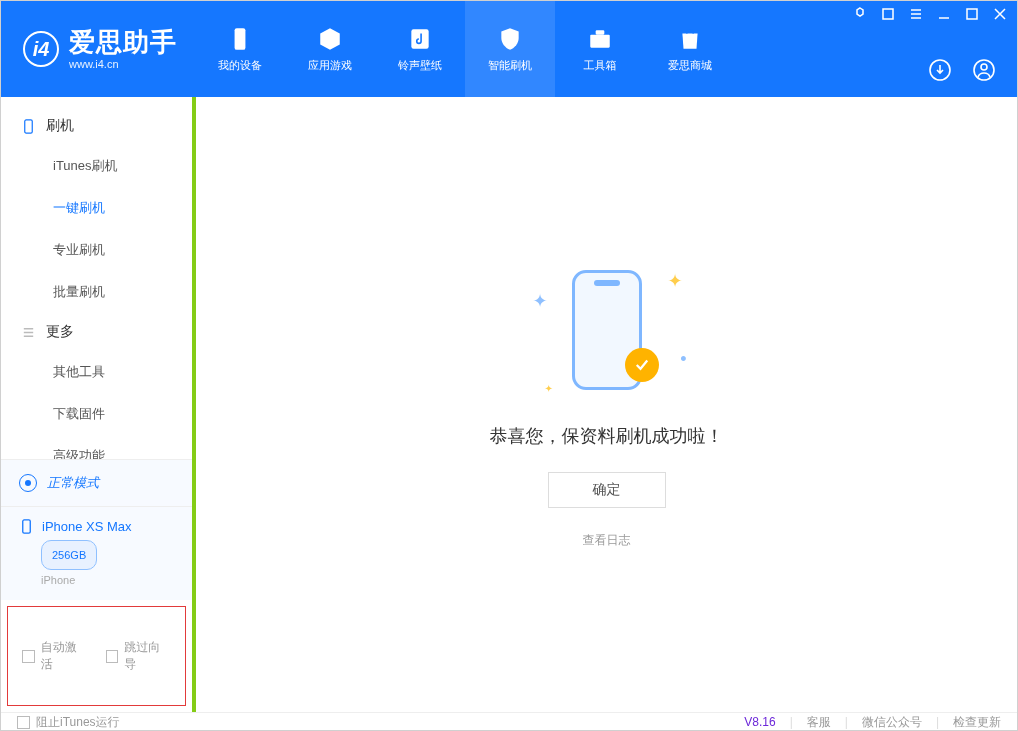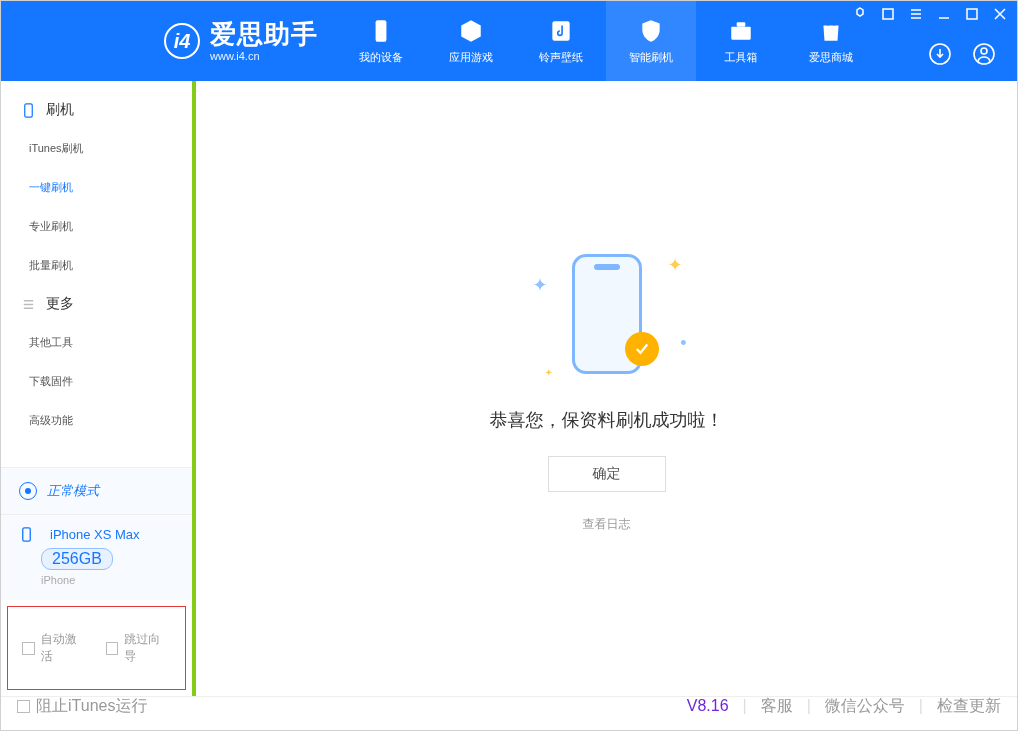--- a/index.html
+++ b/index.html
@@ -1,26 +1,25 @@
 <!DOCTYPE html>
 <html><head>
 <meta charset="utf-8">
 <style>
 * { margin: 0; padding: 0; box-sizing: border-box; font-family: "Microsoft YaHei", "PingFang SC", sans-serif; }
 body { background: #fff; width: 1018px; height: 731px; overflow: hidden; border: 1px solid #d0d0d0; }
 
 
 .topbar {
-  height: 80px;
+  height: 96px;
   background: linear-gradient(to bottom, #1577ff, #1577ff);
   display: flex;
   align-items: stretch;
   color: #fff;
   position: relative;
-  justify-content: center;
 }
 .logo-block { display: flex; align-items: center; padding: 0 18px 0 22px; gap: 10px; }
 .logo-circle {
   width: 36px; height: 36px; border: 2px solid #fff; border-radius: 50%;
   display: flex; align-items: center; justify-content: center;
   font-weight: 700; font-size: 20px; color: #fff; font-style: italic;
 }
 .logo-text { display: flex; flex-direction: column; line-height: 1.15; }
 .logo-text .cn { font-size: 26px; font-weight: 700; letter-spacing: 1px; }
 .logo-text .en { font-size: 11px; opacity: .9; }
@@ -42,52 +41,52 @@
 .user-ctrls .uc { width: 26px; height: 26px; display:flex; align-items:center; justify-content:center; cursor:pointer; }
 .user-ctrls svg { width:24px; height:24px; stroke:#fff; fill:none; stroke-width:1.6; }
 
 
 .body { display: flex; height: calc(100% - 80px - 34px); }
 
 .sidebar { width: 195px; border-right: 4px solid #84cc16; display:flex; flex-direction:column; background:#fff; }
 .sb-scroll { flex:1; overflow:auto; padding-top:10px; }
 .sb-group-title { display:flex; align-items:center; gap:10px; font-size:14px; color:#333; padding:10px 20px; font-weight:500;}
 .sb-group-title svg { width:15px; height:15px; }
-.sb-item { font-size:11px; color:#555; padding:12px 20px 12px 28px; cursor:pointer; }
+.sb-item { font-size:13px; color:#555; padding:12px 20px 12px 52px; cursor:pointer; }
 .sb-item.active { color:#1577ff; }
 
 .sb-bottom { border-top:1px solid #eee; }
 .mode-box { display:flex; align-items:center; gap:10px; padding:14px 18px; font-size:13px; color:#1577ff; background:#f7faff;font-style:italic;}
 .mode-box .ring { width:18px;height:18px;border:1.5px solid #1577ff;border-radius:50%; display:flex;align-items:center;justify-content:center;}
 .mode-box .ring::after{content:"";width:6px;height:6px;background:#1577ff;border-radius:50%;}
 .device-box { padding:12px 18px 14px; background:#f7faff; border-top:1px solid #eee;}
-.device-row1 { display:flex; align-items:center; gap:16px; color:#1577ff; font-size:13px; font-weight:500;}
+.device-row1 { display:flex; align-items:center; gap:8px; color:#1577ff; font-size:13px; font-weight:500;}
 .device-row1 svg{width:15px;height:15px;}
-.capacity-pill { display:inline-block; margin-top:6px; margin-left:22px; font-size:16px; color:#1577ff; border:1px solid #8fc0ff; background:#e8f1ff; border-radius:10px; padding:1px 10px;}
+.capacity-pill { display:inline-block; margin-top:6px; margin-left:22px; font-size:11px; color:#1577ff; border:1px solid #8fc0ff; background:#e8f1ff; border-radius:10px; padding:8px 10px;}
 .device-sub { margin-left:22px; margin-top:4px; font-size:11px; color:#aaa; }
 
-.check-row { display:flex; gap:18px; padding:24px 14px; font-size:12px; color:#999; border:1.5px solid #e23a3a; margin:6px; }
+.check-row { display:flex; gap:18px; padding:32px 14px; font-size:12px; color:#999; border:1.5px solid #e23a3a; margin:6px; }
 .check-row label{display:flex;align-items:center;gap:6px;cursor:pointer;}
 .chk{width:13px;height:13px;border:1px solid #bbb;display:inline-block;}
 
 
 .main { flex:1; display:flex; flex-direction:column; align-items:center; justify-content:center; gap:24px; color:#333; }
 .illus { position:relative; width:160px; height:140px; display:flex; align-items:center; justify-content:center;}
 .phone-shape { width:70px; height:120px; border:3px solid #7fb7ff; border-radius:14px; background:#f2f8ff; position:relative;}
 .phone-shape::before{content:"";position:absolute;top:7px;left:50%;transform:translateX(-50%);width:26px;height:6px;border-radius:3px;background:#7fb7ff;}
 .check-badge{position:absolute;right:28px;bottom:18px;width:34px;height:34px;border-radius:50%;background:#ffb300;display:flex;align-items:center;justify-content:center;}
 .check-badge svg{width:18px;height:18px;stroke:#fff;stroke-width:3;fill:none;}
 .spark{position:absolute;font-size:18px;color:#8fc0ff;}
 .spark.s1{left:6px;top:30px}.spark.s2{right:4px;top:10px;color:#ffce4d}.spark.s3{right:0;bottom:30px}.spark.s4{left:18px;bottom:6px;color:#ffce4d;font-size:10px}
 .success-text{font-size:18px;color:#333;}
 .ok-btn{border:1px solid #ddd;background:#fff;padding:8px 44px;font-size:14px;color:#555;cursor:pointer;}
 .log-link{font-size:12px;color:#999;cursor:pointer;}
 
 
-.footer{height:19px;border-top:1px solid #eee;display:flex;align-items:center;font-size:16px;color:#999;padding:0 16px;}
+.footer{height:19px;border-top:1px solid #eee;display:flex;align-items:center;font-size:12px;color:#999;padding:0 16px;}
 .footer .left{display:flex;align-items:center;gap:6px;}
 .footer .right{margin-left:auto;display:flex;align-items:center;gap:14px;}
 .footer .ver{color:#6d28d9;}
 .footer .sep{color:#ddd;}
 .footer a{color:#999;cursor:pointer;}
 </style>
 </head>
 <body>
 
 <div class="topbar">

